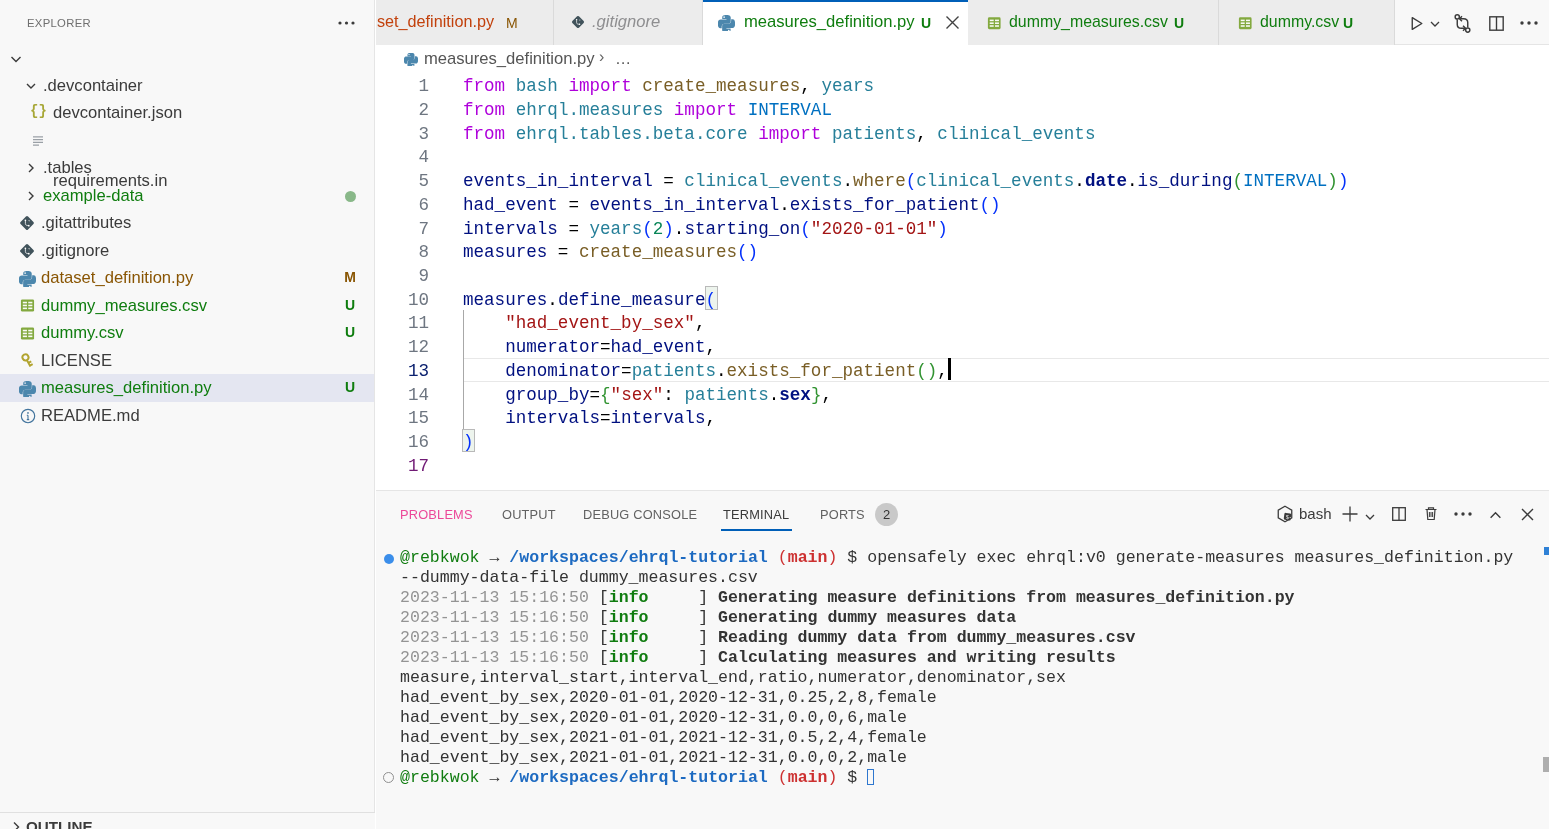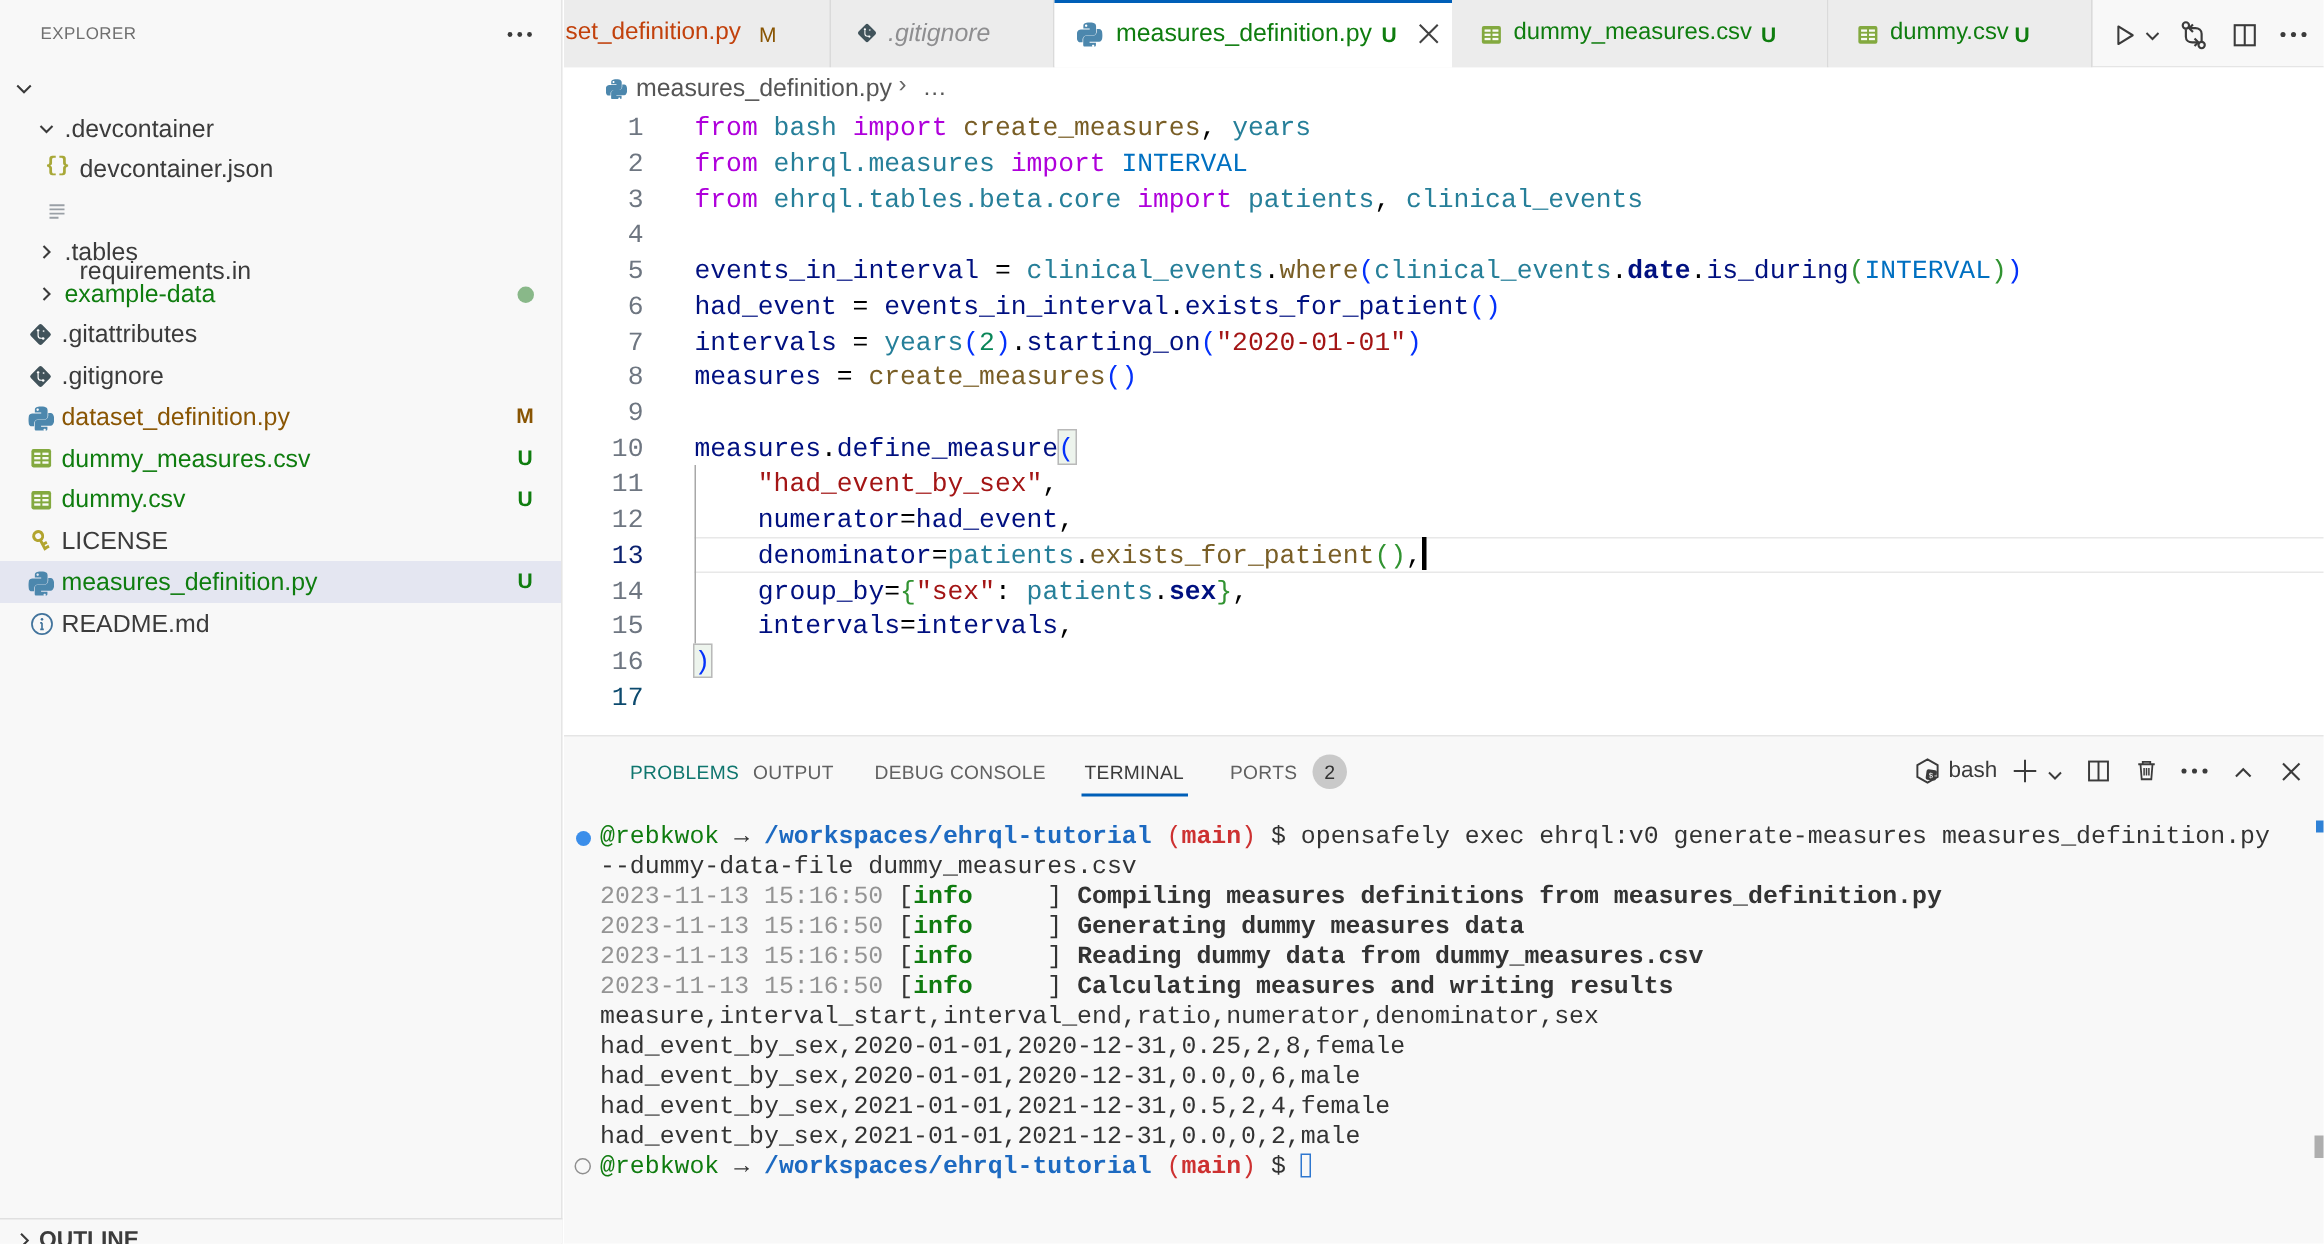--- a/index.html
+++ b/index.html
@@ -251,21 +251,21 @@
 7
 8
 9
 10
 11
 12
 <span style="color:#0b216f;">13</span>
 14
 15
 16
-<span style="color:#0c4a6e;">17</span></pre>
+<span style="color:#701a75;">17</span></pre>
 
 <pre class="ab" style="left:463px;top:75.15px;font-size:17.575px;line-height:23.73px;color:#000;"><span class="kw">from</span> <span class="md">bash</span> <span class="kw">import</span> <span class="fn">create_measures</span>, <span class="md">years</span>
 <span class="kw">from</span> <span class="md">ehrql.measures</span> <span class="kw">import</span> <span class="ct">INTERVAL</span>
 <span class="kw">from</span> <span class="md">ehrql.tables.beta.core</span> <span class="kw">import</span> <span class="md">patients</span>, <span class="md">clinical_events</span>
 
 <span class="vr">events_in_interval</span> = <span class="md">clinical_events</span>.<span class="fn">where</span><span class="b1">(</span><span class="md">clinical_events</span>.<span class="pr">date</span>.<span class="vr">is_during</span><span class="b2">(</span><span class="ct">INTERVAL</span><span class="b2">)</span><span class="b1">)</span>
 <span class="vr">had_event</span> = <span class="vr">events_in_interval</span>.<span class="vr">exists_for_patient</span><span class="b1">()</span>
 <span class="vr">intervals</span> = <span class="md">years</span><span class="b1">(</span><span class="nm">2</span><span class="b1">)</span>.<span class="vr">starting_on</span><span class="b1">(</span><span class="st">"2020-01-01"</span><span class="b1">)</span>
 <span class="vr">measures</span> = <span class="fn">create_measures</span><span class="b1">()</span>
 
@@ -274,33 +274,33 @@
     <span class="vr">numerator</span>=<span class="vr">had_event</span>,
     <span class="vr">denominator</span>=<span class="md">patients</span>.<span class="fn">exists_for_patient</span><span class="b2">()</span>,
     <span class="vr">group_by</span>=<span class="b2">{</span><span class="st">"sex"</span>: <span class="md">patients</span>.<span class="pr">sex</span><span class="b2">}</span>,
     <span class="vr">intervals</span>=<span class="vr">intervals</span>,
 <span class="b1">)</span></pre>
 
 <div class="ab" style="left:948.3px;top:358.4px;width:2.6px;height:22px;background:#000;"></div>
 
 <div class="ab" style="left:376px;top:490px;width:1173px;height:339px;background:#f8f8f8;border-top:1px solid #e5e5e5;"></div>
 
-<div class="ab" style="left:420px;top:507px;font-size:12.8px;color:#0f766e;letter-spacing:0.2px;">PROBLEMS</div>
+<div class="ab" style="left:400px;top:507px;font-size:12.8px;color:#ec4899;letter-spacing:0.2px;">PROBLEMS</div>
 <div class="ab" style="left:502px;top:507px;font-size:12.8px;color:#616161;letter-spacing:0.2px;">OUTPUT</div>
 <div class="ab" style="left:583px;top:507px;font-size:12.8px;color:#616161;letter-spacing:0.2px;">DEBUG CONSOLE</div>
 <div class="ab" style="left:723px;top:507px;font-size:12.8px;color:#3b3b3b;letter-spacing:0.2px;">TERMINAL</div>
 <div class="ab" style="left:721px;top:529px;width:71px;height:1.6px;background:#005fb8;"></div>
 <div class="ab" style="left:820px;top:507px;font-size:12.8px;color:#616161;letter-spacing:0.2px;">PORTS</div>
 <div class="ab" style="left:875px;top:503px;width:23px;height:23px;border-radius:50%;background:#c9c9c9;color:#333;font-size:13px;text-align:center;line-height:23px;">2</div>
 
 <div id="panel-actions"></div>
 
 <pre class="ab" style="left:400px;top:547.5px;font-size:16.57px;line-height:20px;color:#333;"><span class="tg">@rebkwok</span> <span style="display:inline-block;width:19.9px;">→</span><span class="tb">/workspaces/ehrql-tutorial</span> <span class="tr">(</span><span class="trb">main</span><span class="tr">)</span> $ opensafely exec ehrql:v0 generate-measures measures_definition.py
 --dummy-data-file dummy_measures.csv
-<span class="tt">2023-11-13 15:16:50 </span>[<span class="tgb">info</span>     ] <span class="tm">Compiling measures definitions from measures_definition.py</span>
+<span class="tt">2023-11-13 15:16:50 </span>[<span class="tgb">info</span>     ] <span class="tm">Generating measure definitions from measures_definition.py</span>
 <span class="tt">2023-11-13 15:16:50 </span>[<span class="tgb">info</span>     ] <span class="tm">Generating dummy measures data</span>
 <span class="tt">2023-11-13 15:16:50 </span>[<span class="tgb">info</span>     ] <span class="tm">Reading dummy data from dummy_measures.csv</span>
 <span class="tt">2023-11-13 15:16:50 </span>[<span class="tgb">info</span>     ] <span class="tm">Calculating measures and writing results</span>
 measure,interval_start,interval_end,ratio,numerator,denominator,sex
 had_event_by_sex,2020-01-01,2020-12-31,0.25,2,8,female
 had_event_by_sex,2020-01-01,2020-12-31,0.0,0,6,male
 had_event_by_sex,2021-01-01,2021-12-31,0.5,2,4,female
 had_event_by_sex,2021-01-01,2021-12-31,0.0,0,2,male
 <span class="tg">@rebkwok</span> <span style="display:inline-block;width:19.9px;">→</span><span class="tb">/workspaces/ehrql-tutorial</span> <span class="tr">(</span><span class="trb">main</span><span class="tr">)</span> $ <span style="display:inline-block;width:6.8px;height:16px;border:1.6px solid #2e77cf;vertical-align:-3px;"></span></pre>
 

